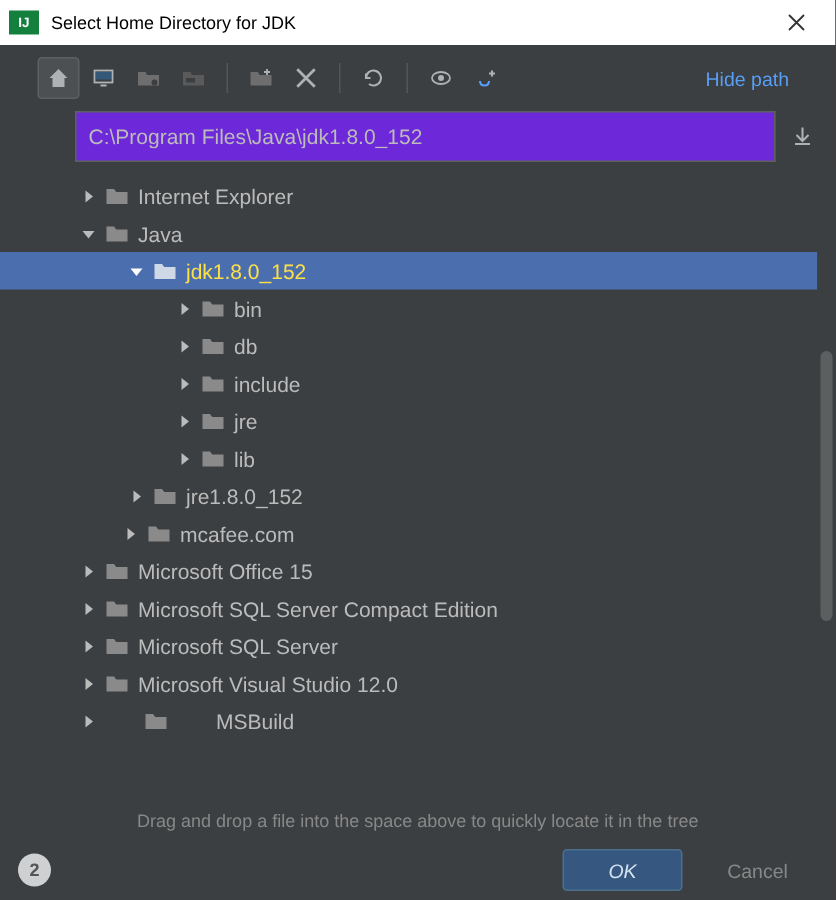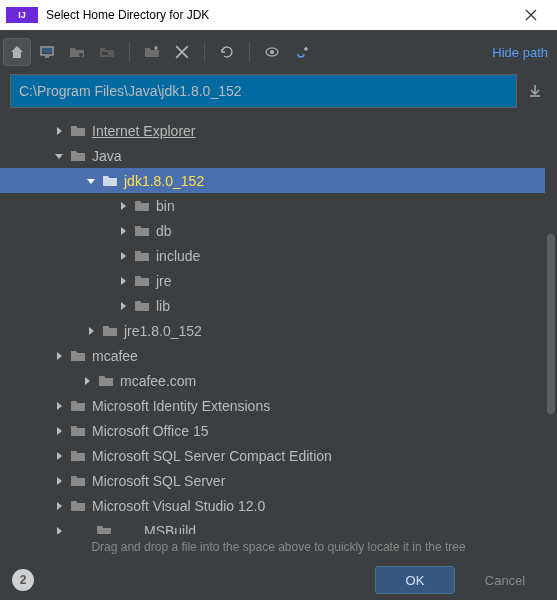--- a/index.html
+++ b/index.html
@@ -17,22 +17,22 @@
   .titlebar {
     height: 30px;
     background: #ffffff;
     color: #000000;
     display: flex;
     align-items: center;
     padding: 0 6px;
     font-size: 12px;
   }
   .title-icon {
-    width: 32px; height: 16px;
-    background: #6d28d9;
+    width: 20px; height: 16px;
+    background: #15803d;
     margin-right: 8px;
     display: inline-flex;
     align-items: center;
     justify-content: center;
     color: #fff;
     font-size: 9px;
     font-weight: bold;
   }
   .titlebar .close {
     margin-left: auto;
@@ -41,21 +41,21 @@
     display: flex;
     align-items: center;
     justify-content: center;
     cursor: pointer;
     font-size: 14px;
   }
   .toolbar {
     height: 44px;
     display: flex;
     align-items: center;
-    padding: 0 3px;
+    padding: 0 25px;
     gap: 2px;
   }
   .tool-btn {
     width: 28px; height: 28px;
     display: flex;
     align-items: center;
     justify-content: center;
     cursor: pointer;
     border-radius: 3px;
     color: #afb1b3;
@@ -78,27 +78,28 @@
   }
   .path-row {
     display: flex;
     align-items: center;
     padding: 0 10px 6px 10px;
     gap: 6px;
   }
   .path-input {
     flex: 1;
     height: 28px;
-    background: #0369a1;
+    background: #6d28d9;
     border: 1px solid #5e6060;
     color: #bbbbbb;
     padding: 16px 8px;
     font-size: 14px;
     font-family: inherit;
     outline: none;
+    margin-left: 40px;
   }
   .download-btn {
     width: 24px; height: 24px;
     display: flex;
     align-items: center;
     justify-content: center;
     color: #afb1b3;
     cursor: pointer;
   }
   .tree-wrap {
@@ -182,21 +183,21 @@
   .btn {
     min-width: 80px;
     height: 28px;
     border-radius: 3px;
     display: flex;
     align-items: center;
     justify-content: center;
     font-size: 13px;
     cursor: pointer;
   }
-  .btn-ok { background: #365880; color: #d6e4f2; border: 1px solid #4a708b;}
+  .btn-ok { background: #365880; color: #d6e4f2; border: 1px solid #4a708b; font-style: italic;}
   .btn-cancel { color: #888; background: transparent; }
 </style>
 </head>
 <body>
 
 <div class="titlebar">
   <span class="title-icon">IJ</span>
   <span>Select Home Directory for JDK</span>
   <div class="close">
     <svg width="12" height="12" viewBox="0 0 12 12">
@@ -269,21 +270,21 @@
   <input class="path-input" type="text" value="C:\Program Files\Java\jdk1.8.0_152" style="">
   <div class="download-btn">
     <svg width="14" height="14" viewBox="0 0 14 14">
         <path d="M7 1 L7 9 M3 6 L7 10 L11 6 M2 12 L12 12" stroke="#afb1b3" stroke-width="1.4" fill="none"></path>
       </svg>
   </div>
 </div>
 
 <div class="tree-wrap">
   <div class="tree" id="tree">
-      <div class="tree-row" style="padding-left: 52px; text-decoration: underline;">
+      <div class="tree-row" style="padding-left: 52px;">
         <span class="arrow">
           <svg viewBox="0 0 10 10">
             <path d="M3 1 L8 5 L3 9 Z" fill="#bbbbbb"></path>
           </svg>
         </span>
         <span class="folder-icon">
           <svg viewBox="0 0 16 14">
             <path d="M1 2 L6 2 L7.5 4 L15 4 L15 12 L1 12 Z" fill="#8a8a8a"></path>
           </svg>
         </span>
@@ -386,58 +387,32 @@
             <path d="M3 1 L8 5 L3 9 Z" fill="#bbbbbb"></path>
           </svg>
         </span>
         <span class="folder-icon">
           <svg viewBox="0 0 16 14">
             <path d="M1 2 L6 2 L7.5 4 L15 4 L15 12 L1 12 Z" fill="#8a8a8a"></path>
           </svg>
         </span>
         <span>jre1.8.0_152</span>
       </div>
-      <div class="tree-row" style="padding-left: 52px;">
-        <span class="arrow">
-          <svg viewBox="0 0 10 10">
-            <path d="M3 1 L8 5 L3 9 Z" fill="#bbbbbb"></path>
-          </svg>
-        </span>
-        <span class="folder-icon">
-          <svg viewBox="0 0 16 14">
-            <path d="M1 2 L6 2 L7.5 4 L15 4 L15 12 L1 12 Z" fill="#8a8a8a"></path>
-          </svg>
-        </span>
-        <span>mcafee</span>
-      </div>
       <div class="tree-row" style="padding-left: 80px;">
         <span class="arrow">
           <svg viewBox="0 0 10 10">
             <path d="M3 1 L8 5 L3 9 Z" fill="#bbbbbb"></path>
           </svg>
         </span>
         <span class="folder-icon">
           <svg viewBox="0 0 16 14">
             <path d="M1 2 L6 2 L7.5 4 L15 4 L15 12 L1 12 Z" fill="#8a8a8a"></path>
           </svg>
         </span>
         <span>mcafee.com</span>
-      </div>
-      <div class="tree-row" style="padding-left: 52px;">
-        <span class="arrow">
-          <svg viewBox="0 0 10 10">
-            <path d="M3 1 L8 5 L3 9 Z" fill="#bbbbbb"></path>
-          </svg>
-        </span>
-        <span class="folder-icon">
-          <svg viewBox="0 0 16 14">
-            <path d="M1 2 L6 2 L7.5 4 L15 4 L15 12 L1 12 Z" fill="#8a8a8a"></path>
-          </svg>
-        </span>
-        <span>Microsoft Identity Extensions</span>
       </div>
       <div class="tree-row" style="padding-left: 52px;">
         <span class="arrow">
           <svg viewBox="0 0 10 10">
             <path d="M3 1 L8 5 L3 9 Z" fill="#bbbbbb"></path>
           </svg>
         </span>
         <span class="folder-icon">
           <svg viewBox="0 0 16 14">
             <path d="M1 2 L6 2 L7.5 4 L15 4 L15 12 L1 12 Z" fill="#8a8a8a"></path>

